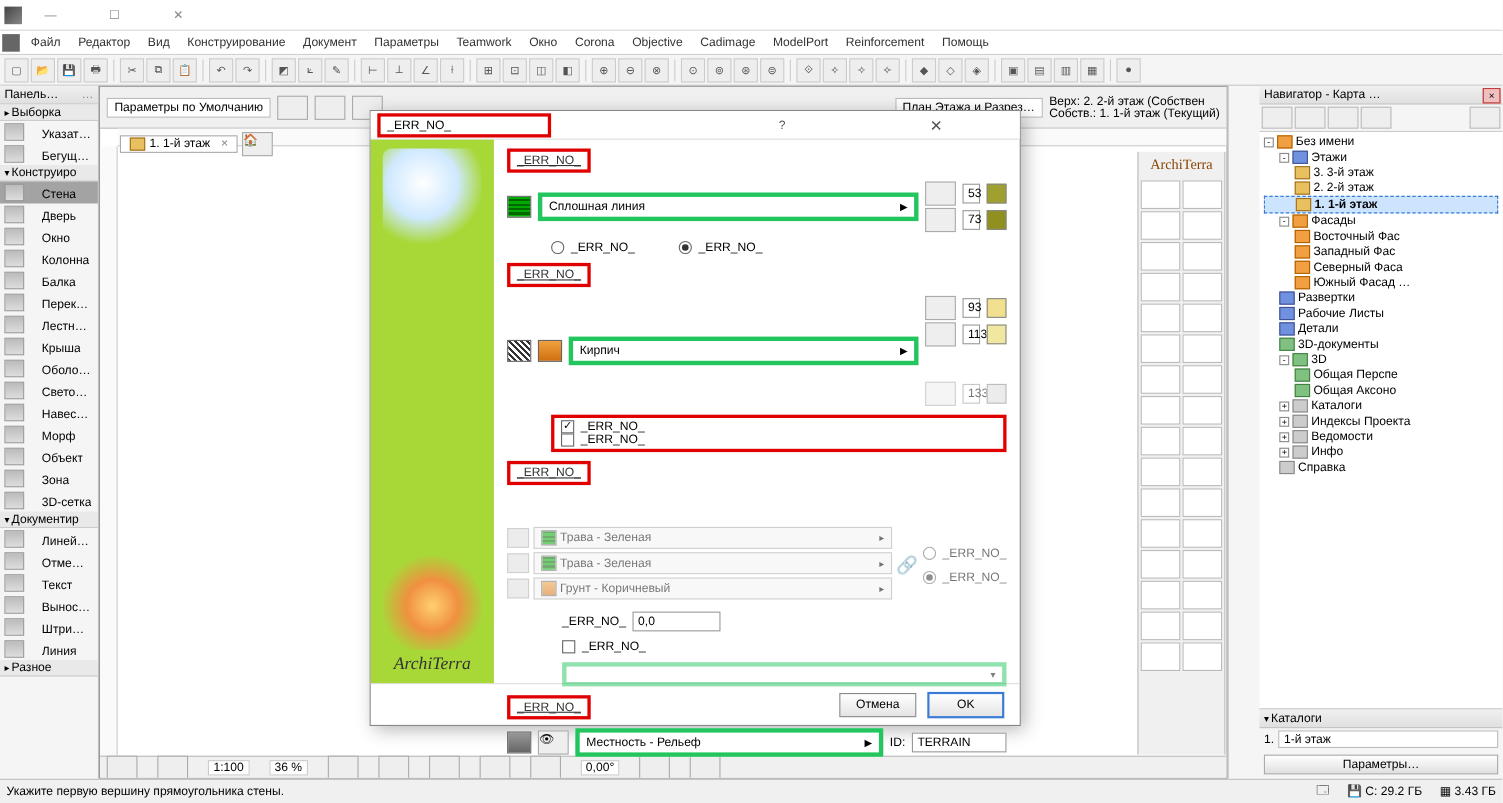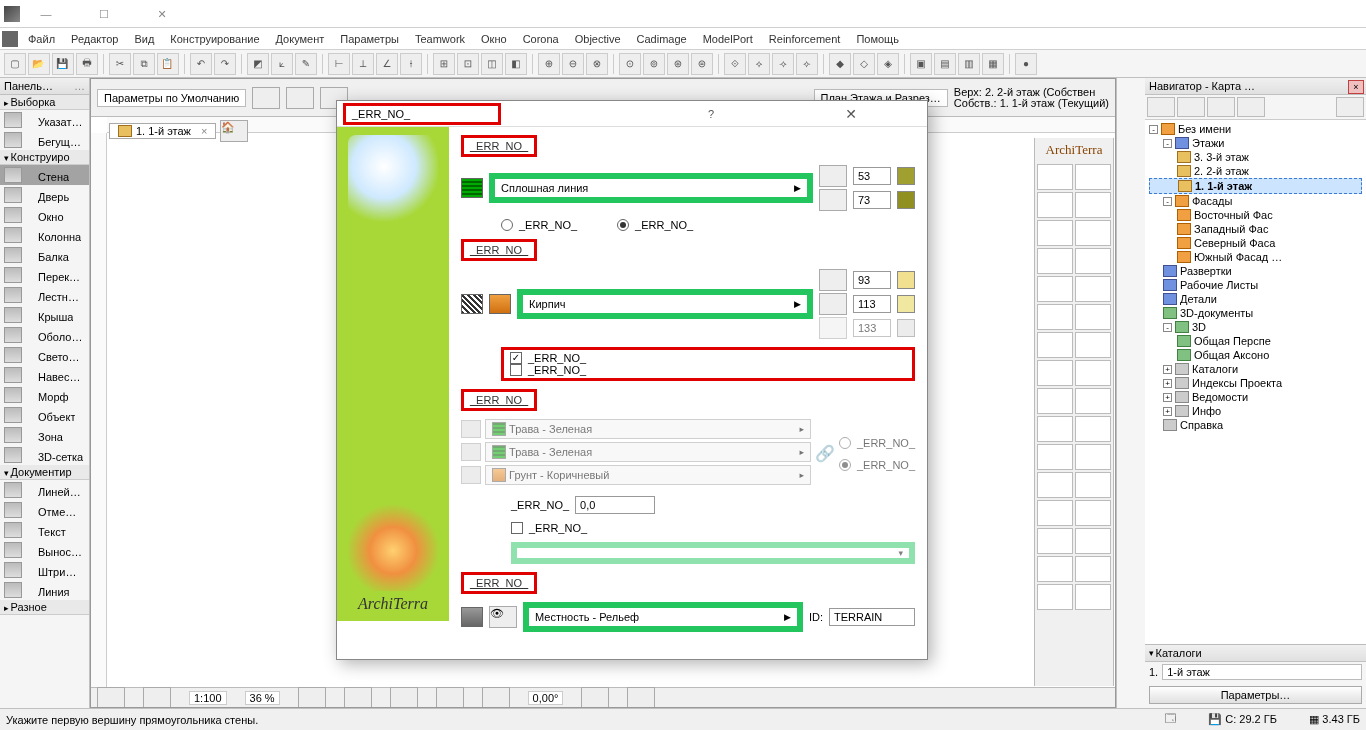--- a/index.html
+++ b/index.html
@@ -67,51 +67,51 @@
 .ti-icon.grey { background:#ccc; border-color:#888;}
 .indent1 { padding-left: 14px;} .indent2{padding-left:28px;}
 .plusbox { width:9px; height:9px; border:1px solid #888; font-size:8px; line-height:7px; text-align:center; background:#fff; flex-shrink:0;}
 
 .proppanel { border-top:1px solid #bbb;}
 .proprow { display:flex; align-items:center; gap:4px; padding:2px 4px;}
 .propinput { flex:1; border:1px solid #bbb; background:#fff; padding:1px 4px; font-size:11px;}
 .parambtn { margin:4px; padding:2px 8px; text-align:center; border:1px solid #aaa; background:linear-gradient(#fff,#e0e0e0);}
 
 
-.statusbar { position:absolute; bottom:0; left:0; right:0; height:22px; background:#f0f0f0; border-top:1px solid #c0c0c0; display:flex; align-items:center; padding:0 6px; font-size:11px; gap:32px;}
+.statusbar { position:absolute; bottom:0; left:0; right:0; height:22px; background:#f0f0f0; border-top:1px solid #c0c0c0; display:flex; align-items:center; padding:0 6px; font-size:11px; gap:16px;}
 .statusbar .spacer{flex:1;}
 
 
 .dialog { position:absolute; left:336px; top:100px; width:592px; height:560px; background:#fff; border:1px solid #888; box-shadow:4px 4px 16px rgba(0,0,0,.3); z-index:100;}
 .dlg-title { height:26px; background:#fff; display:flex; align-items:center; padding:0 6px; border-bottom:1px solid #ddd;}
 .dlg-title span { flex:1;}
 .dlg-close {width:34px; text-align:center; font-size:14px; color:#555;}
 .dlg-help {width:24px; text-align:center; color:#555;}
 .dlg-body { display:flex; height:calc(100% - 64px);}
 .dlg-sidebar { width:112px; background:#a8d838; display:flex; flex-direction:column; align-items:center; padding:8px 0;}
 .dlg-sidebar-img { width:90px; height:90px; background:radial-gradient(circle at 40% 35%, #fff 0%, #cfe9ff 40%, #a8d838 70%); border-radius:8px; margin-bottom:auto;}
 .dlg-sidebar-img2 { width:90px; height:90px; background:radial-gradient(circle at 50% 55%, #ffd070 0%, #f09040 35%, #a8d838 70%); border-radius:8px;}
 .dlg-sidebar-lbl { font-family:serif; font-style:italic; font-size:16px; color:#333; margin-top:4px;}
 .dlg-content { flex:1; padding:8px 12px; display:flex; flex-direction:column; gap:8px;}
 .dlg-section-lbl { font-size:11px; text-decoration:underline; color:#333;}
 .redbox { border:3px solid #e00000; padding:2px 6px; display:inline-block;}
 .dlg-row { display:flex; align-items:center; gap:6px;}
-.dlg-select { flex:1; border:6px solid #22c55e; padding:3px 6px; background:#fff; display:flex; align-items:center;}
+.dlg-select { flex:1; border:4px solid #22c55e; padding:3px 6px; background:#fff; display:flex; align-items:center;}
 .dlg-select .arrow { margin-left:auto; font-size:9px;}
 .pattern { width:22px; height:20px; background:repeating-linear-gradient(45deg,#333 0 2px,#fff 2px 4px); border:1px solid #666; flex-shrink:0;}
 .pattern.green { background:repeating-linear-gradient(0deg,#0a0 0 2px,#060 2px 4px);}
 .pattern.orange { background:linear-gradient(#f0a040,#d07010);}
 .smallbtn { width:28px; height:22px; background:#eee; border:1px solid #aaa;}
-.numbox { width:38px; border:1px solid #999; padding:2px 4px; text-align:left; background:#fff;}
+.numbox { width:16px; border:1px solid #999; padding:2px 4px; text-align:left; background:#fff;}
 .colorchip { width:18px; height:18px; border:1px solid #888;}
 .radio { width:12px; height:12px; border:1px solid #666; border-radius:50%; display:inline-flex; align-items:center; justify-content:center;}
 .radio.checked::after{content:""; width:6px; height:6px; background:#333; border-radius:50%;}
 .chk { width:12px; height:12px; border:1px solid #666; display:inline-flex; align-items:center; justify-content:center; background:#fff;}
 .chk.checked::after{content:"✓"; font-size:10px; line-height:10px;}
-.dlg-row.disabled { opacity:.55;}
+.dlg-row.disabled { opacity:.55;margin-top:30px;}
 .dlg-buttons { height:38px; border-top:1px solid #ddd; display:flex; align-items:center; justify-content:flex-end; gap:10px; padding:0 14px;}
 .btn { min-width:70px; padding:4px 12px; border:1px solid #888; background:linear-gradient(#fff,#e4e4e4); text-align:center;}
 .btn.primary { border:2px solid #3a7bd5;}
 .dlg-mat {display:flex; align-items:center; gap:4px; margin-bottom:3px;}
 .dlg-mat .mico{width:20px;height:18px;background:#ddd;border:1px solid #aaa;}
 .dlg-mat .mfield{flex:1;border:1px solid #aaa;padding:2px 6px;background:#f4f4f4;display:flex;align-items:center;}
 .dlg-mat .mfield .ar{margin-left:auto;font-size:9px;}
 .link-icon { width:16px; height:50px; display:flex; align-items:center; justify-content:center; color:#888; font-size:16px;}
 
 .navclose { position:absolute; right:2px; top:2px; width:16px; height:14px; background:#f0c0c0; border:1px solid #c04040; font-size:9px; text-align:center; line-height:12px;}
@@ -641,20 +641,24 @@
         <div class="smallbtn">👁</div>
         <div class="dlg-select">
             <span>Местность - Рельеф</span>
             <span class="arrow">▶</span>
           </div>
         <span>ID:</span>
         <input class="numbox" style="width: 86px;" value="TERRAIN">
       </div>
     </div>
   </div>
+  <div class="dlg-buttons">
+    <div class="btn">Отмена</div>
+    <div class="btn primary">OK</div>
+  </div>
 </div>
 
 <div class="statusbar">
   <span>Укажите первую вершину прямоугольника стены.</span>
   <span class="spacer"></span>
   <span>🗔</span>
   <span>💾 <span>C: 29.2 ГБ</span></span>
   <span>▦ <span>3.43 ГБ</span></span>
 </div>
 

